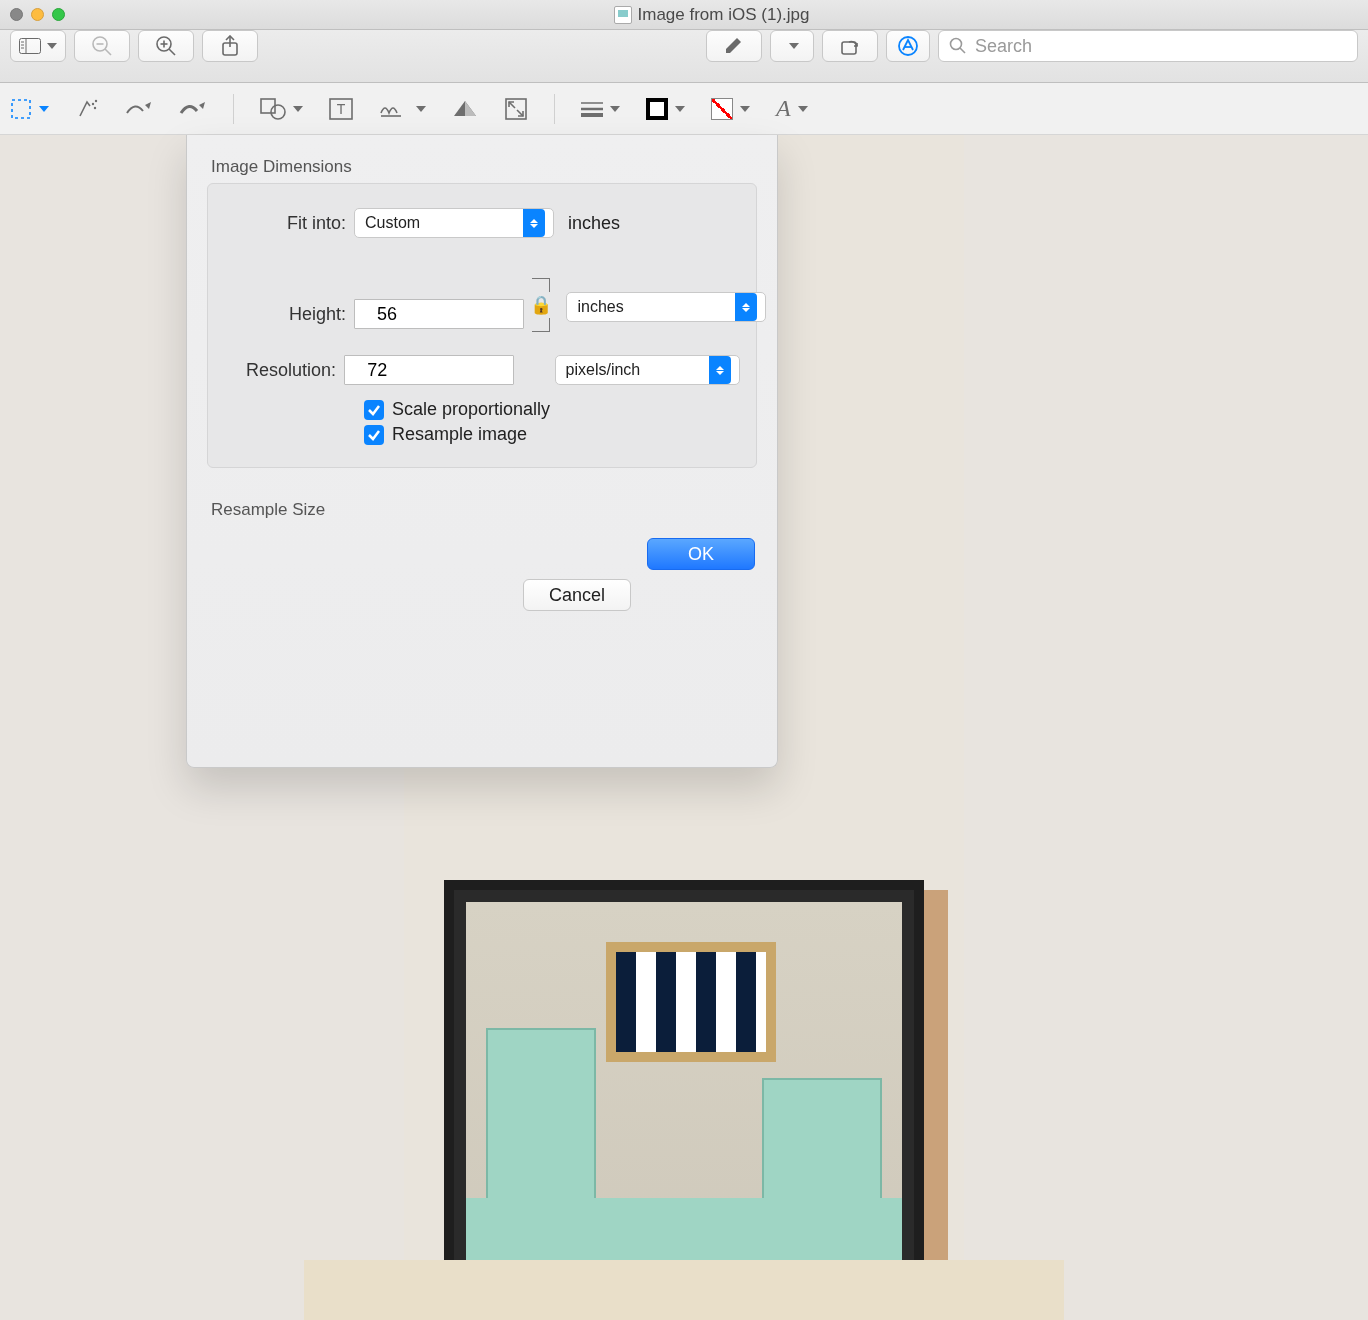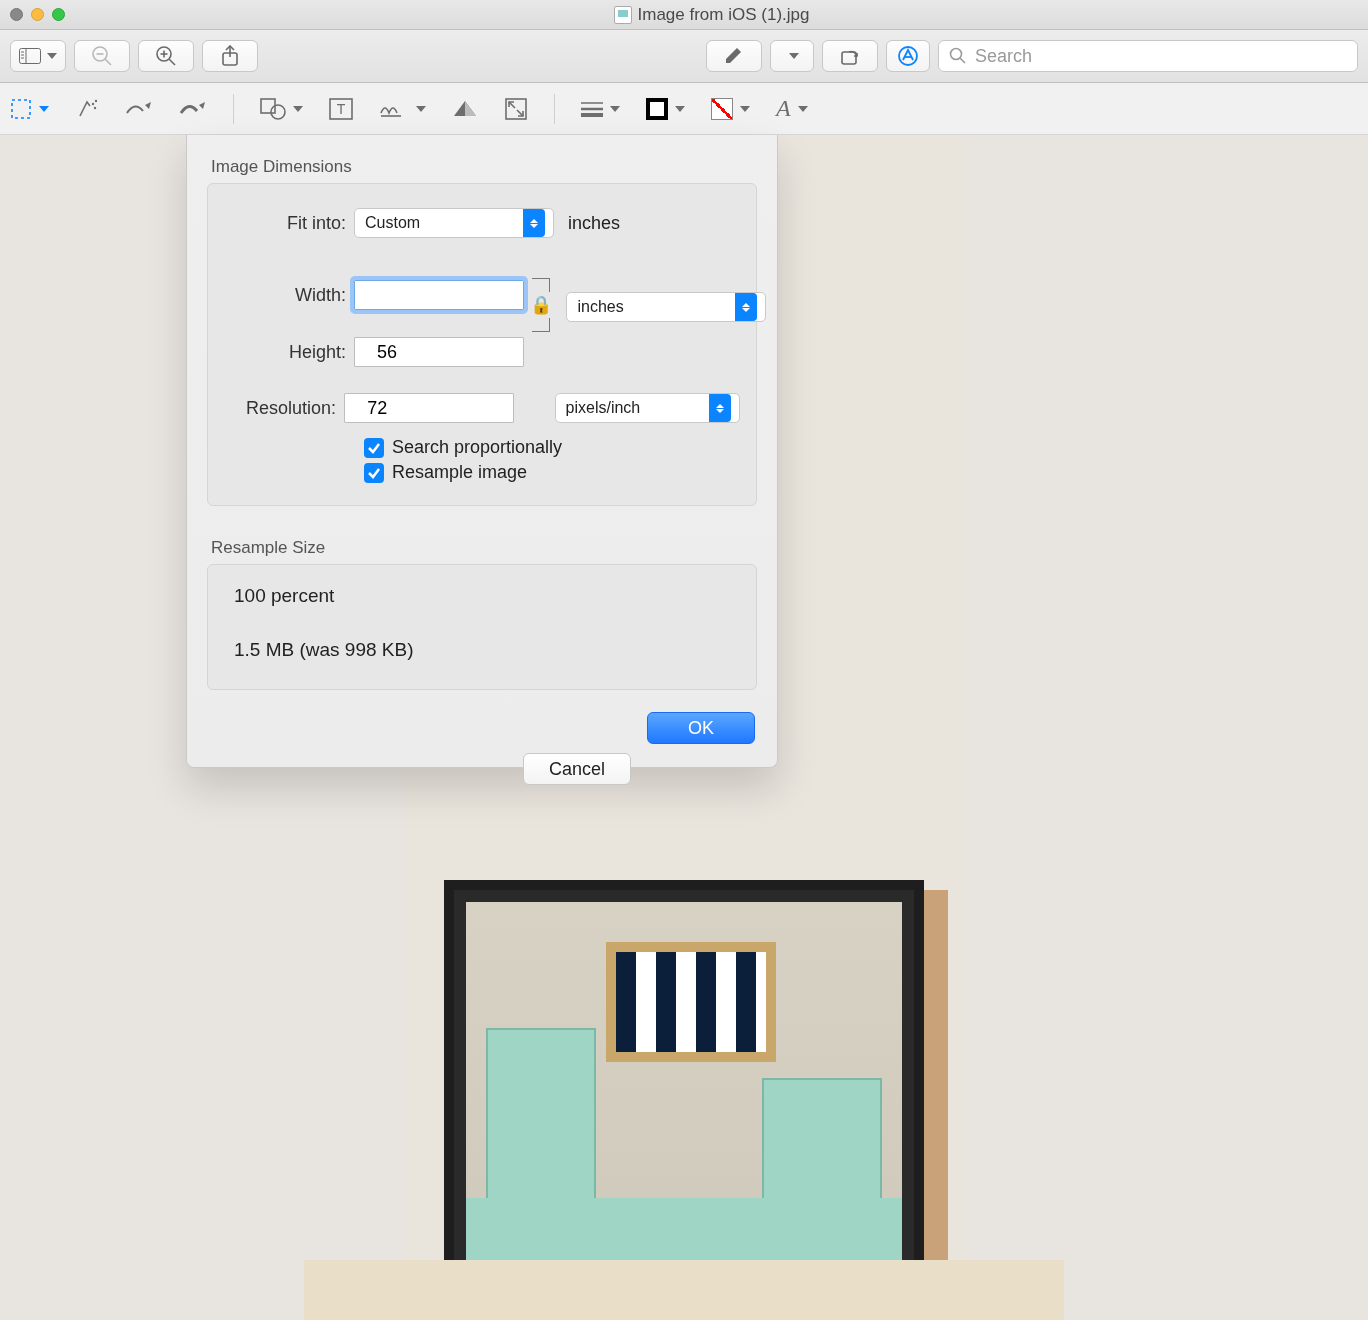--- a/index.html
+++ b/index.html
@@ -8,21 +8,21 @@
 .titlebar { height: 30px; background: linear-gradient(#e8e8e8,#dcdcdc); display:flex; align-items:center; padding:0 10px; border-bottom:1px solid #bfbfbf; }
 .traffic { display:flex; gap:8px; }
 .tl { width:13px; height:13px; border-radius:50%; }
 .tl.close { background:#888; border:0.5px solid #777; }
 .tl.min { background:#fdbc40; border:0.5px solid #d79f3d; }
 .tl.max { background:#34c749; border:0.5px solid #2aa63a; }
 .titlecenter { flex:1; display:flex; justify-content:center; align-items:center; gap:6px; color:#4a4a4a; font-size:17px; }
 .file-icon { width:18px; height:18px; background:#fff; border:1px solid #aaa; border-radius:2px; position:relative; }
 .file-icon::after{content:"";position:absolute;top:3px;left:3px;right:3px;height:7px;background:linear-gradient(#8cc,#8cc);}
 
-.toolbar1 { height:53px; background:linear-gradient(#ececec,#e2e2e2); border-bottom:1px solid #bfbfbf; display:flex; align-items:center; padding:0 10px; gap:8px; }
+.toolbar1 { height:53px; background:linear-gradient(#ececec,#e2e2e2); border-bottom:1px solid #bfbfbf; display:flex; align-items:flex-start; padding:0 10px; gap:8px; }
 .tbbtn { height:32px; border:1px solid #c8c8c8; border-radius:6px; background:linear-gradient(#fdfdfd,#f3f3f3); display:flex; align-items:center; justify-content:center; color:#6a6a6a; }
 .tbbtn.sm{width:56px;} .tbbtn.xs{width:44px;}
 .spacer{flex:1;}
 .search { flex:0 0 420px; height:32px; border:1px solid #c8c8c8; border-radius:6px; background:#fff; display:flex; align-items:center; padding:0 10px; gap:8px; color:#9a9a9a; font-size:18px;}
 .markup-on{ color:#0a84ff; }
 svg{display:block;}
 
 .toolbar2 { height:52px; background:#f1f1f1; border-bottom:1px solid #d6d6d6; display:flex; align-items:center; padding:0 10px; gap:26px; color:#6e6e6e; }
 .sep{width:1px;height:30px;background:#d0d0d0;}
 .tool2 { display:flex; align-items:center; gap:4px;}
@@ -261,24 +261,20 @@
       <div class="lbl">Fit into:</div>
       <div class="sel" style="width:200px">
         <span>Custom</span>
           <span class="arrow"></span>
       </div>
       <span class="after-label">inches</span>
     </div>
     <div style="height:18px"></div>
     <div class="row" style="align-items:flex-start">
       <div>
-        <div class="row">
-          <div class="lbl">Width:</div>
-          <input class="inp focused" value="" style="">
-        </div>
         <div class="row" style="margin-top:27px">
           <div class="lbl">Height:</div>
           <input class="inp" value="56" style="">
         </div>
       </div>
       <div class="link-wrap" style="margin-top:6px">
         <div class="link-brk"></div>
         <span class="lock">🔒</span>
         <div class="link-brk bot"></div>
       </div>
@@ -297,36 +293,31 @@
         <span>pixels/inch</span>
           <span class="arrow"></span>
       </div>
     </div>
     <div class="chk-row" style="margin-top:14px">
       <div class="chk">
           <svg width="14" height="14">
             <polyline points="2,7 6,11 12,3"></polyline>
           </svg>
         </div>
-      <span>Search proportionally</span>
+      <span>Scale proportionally</span>
     </div>
     <div class="chk-row">
       <div class="chk">
           <svg width="14" height="14">
             <polyline points="2,7 6,11 12,3"></polyline>
           </svg>
         </div>
       <span>Resample image</span>
     </div>
   </div>
 
   <div class="section-title">Resample Size</div>
-  <div class="panel" style="padding:14px 16px 22px 16px">
-    <div class="result-txt">100 percent</div>
-    <div style="height:20px"></div>
-    <div class="result-txt">1.5 MB (was 998 KB)</div>
-  </div>
 
   <div class="btnrow">
     <div class="btn sec">Cancel</div>
     <div class="btn pri">OK</div>
   </div>
 </div>
 
 </body></html>

